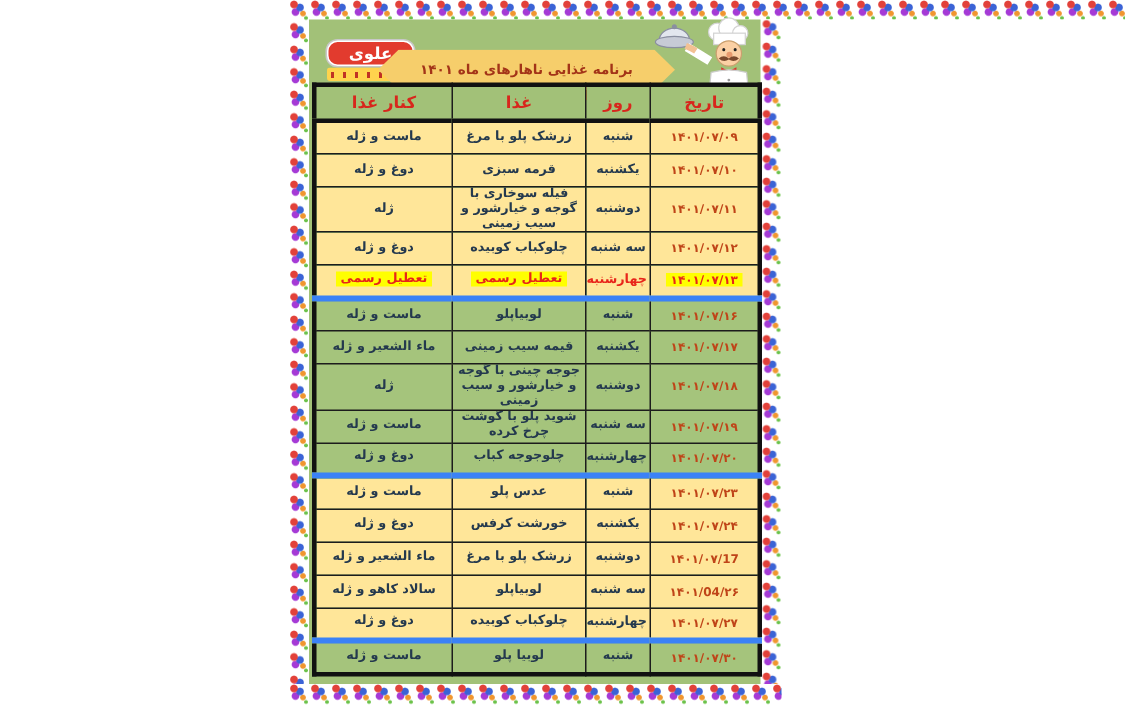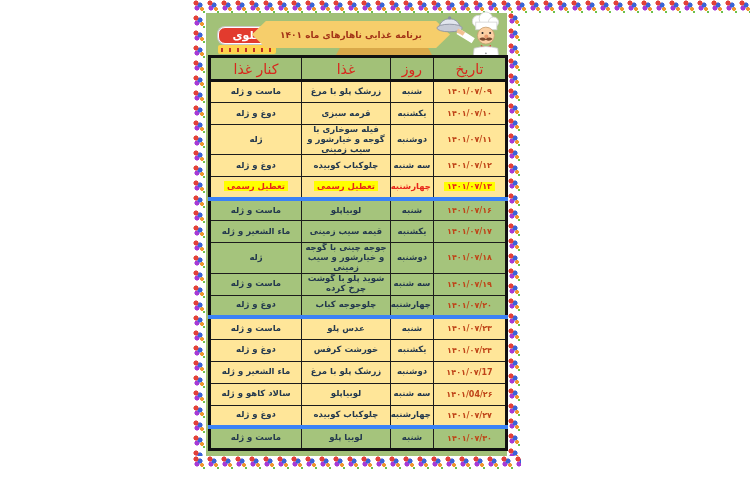--- a/index.html
+++ b/index.html
@@ -29,41 +29,41 @@
   .logo { position:absolute; left:12px; top:14px; width:58px; }
   .logo-box { background:#e23b2e; border:1px solid #ffffff; border-radius:7px;
               color:#ffffff; font-weight:bold; font-size:11px; text-align:center;
               height:17px; line-height:16px; box-shadow:0 0 0 1px #c8c8c8; }
   .logo-strip { margin-top:1px; height:9px; background:#ffd34d; border-radius:2px;
     background-image:repeating-linear-gradient(90deg,
       transparent 0 3px, #c03124 3px 5px, transparent 5px 8px);
     background-size:100% 4px; background-position:center; background-repeat:no-repeat; }
 
   
-  .ribbon-wrap { position:absolute; left:46px; top:8px; width:198px; height:40px; }
+  .ribbon-wrap { position:absolute; left:46px; top:20px; width:198px; height:40px; }
   .ribbon { width:198px; height:27px; background:#f6ce6b;
             clip-path:polygon(7% 0,93% 0,100% 50%,93% 100%,7% 100%,0 50%);
             display:flex; align-items:center; justify-content:center; }
   .ribbon span { color:#a33418; font-weight:bold; font-size:9px; }
   .ribbon-fold { position:absolute; left:84px; top:27px; width:96px; height:7px;
                  background:#d9a94a; clip-path:polygon(4% 0,96% 0,100% 100%,0 100%); }
 
   
   .chef { position:absolute; right:0px; top:-2px; width:76px; height:56px; }
 
   
   .menu-table { position:absolute; left:2px; top:42px; width:297px;
                 border-collapse:collapse; table-layout:fixed;
                 border:3px solid #111; }
   .menu-table th, .menu-table td {
       border:1px solid #1c1c1c; text-align:center; vertical-align:middle;
       padding:0 2px; overflow:hidden; }
   .menu-table thead tr { height:24px; }
   .menu-table thead th { background:#a2c178; color:#d8261c;
-      font-size:14px; font-weight:normal; border-bottom:3px solid #111; }
+      font-size:11px; font-weight:bold; border-bottom:3px solid #111; }
   .menu-table tbody tr { height:22px; }
   .menu-table tbody tr.tall { height:29px; }
   .menu-table tbody td { font-size:8.5px; font-weight:bold; color:#24394e;
       line-height:1.15; }
   .menu-table td.date-cell { font-size:8px; color:#bf4418; }
   tr.week-tan   td { background:#ffe699; }
   tr.week-green td { background:#a5c47c; }
   tr.week-end   td { border-bottom:4px solid #3b82f6; }
   tr.holiday-row td { color:#e8251a; }
   tr.holiday-row td.date-cell { color:#e8251a; }

